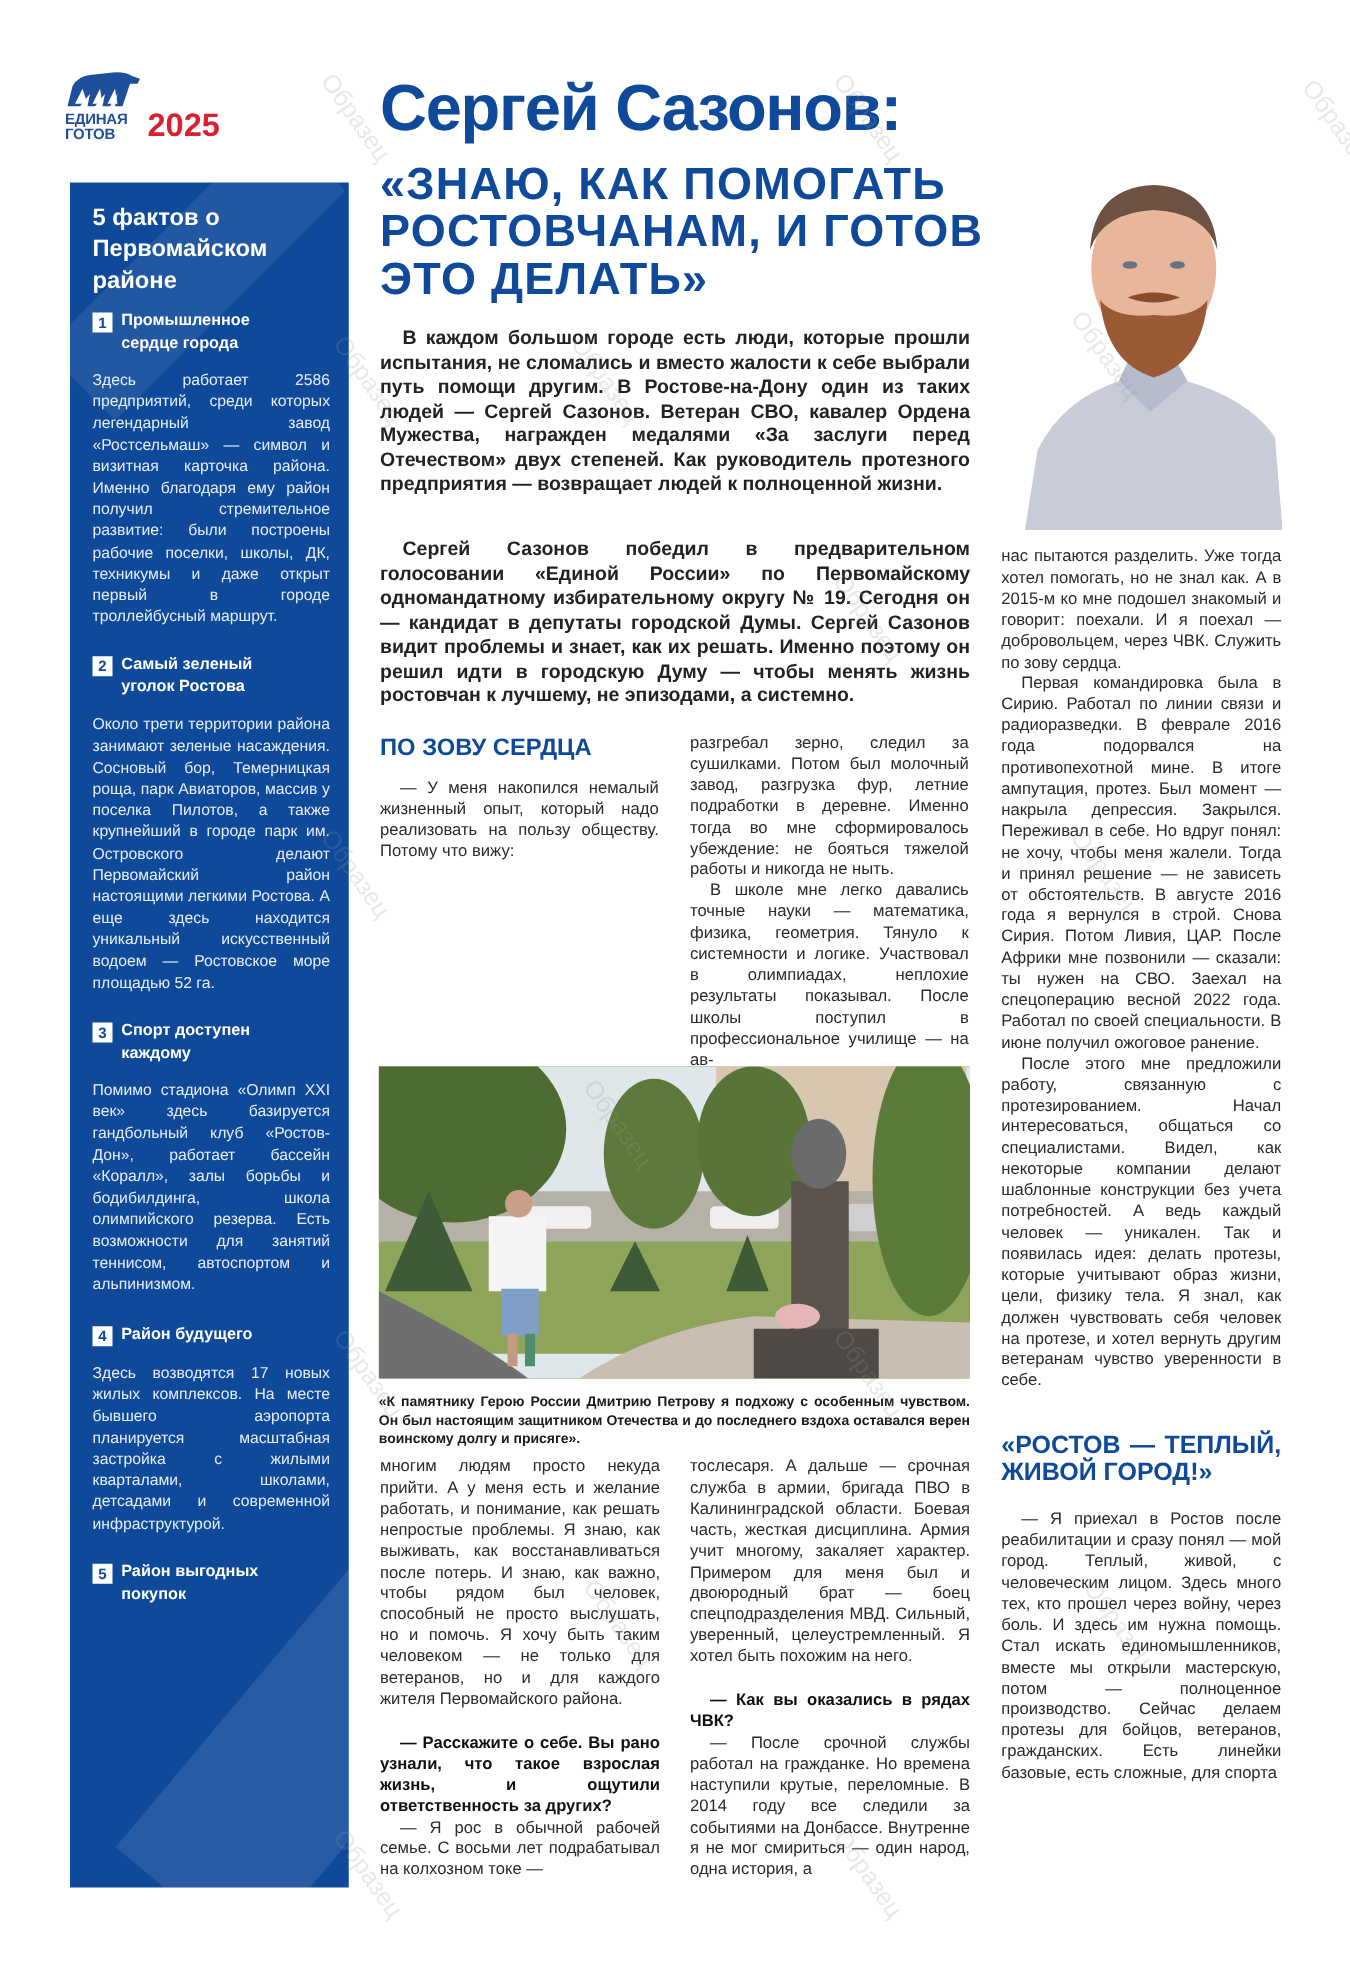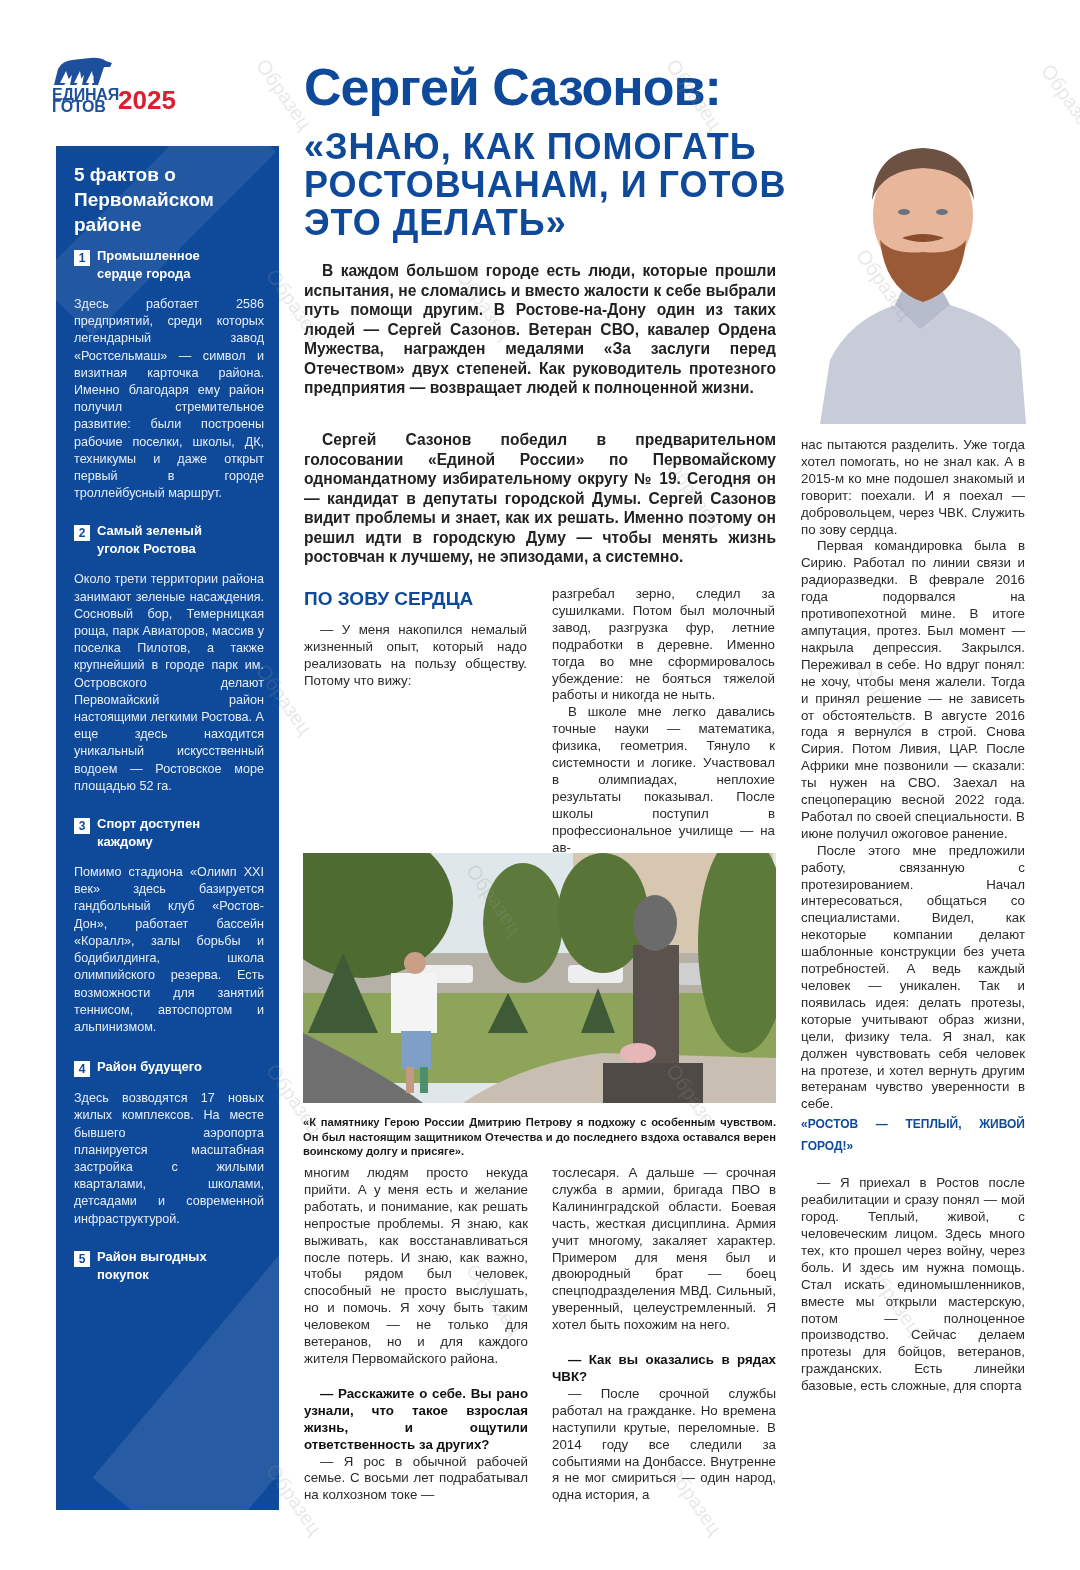--- a/index.html
+++ b/index.html
@@ -2,21 +2,21 @@
 <html><head>
 <meta charset="utf-8">
 <style>
   * { box-sizing: border-box; margin: 0; padding: 0; }
   html, body { width: 1080px; height: 1570px; background: #ffffff; overflow: hidden; }
   body { position: relative; font-family: "Liberation Sans", sans-serif; color: #2a2a2a; }
 
   
   .logo { position: absolute; left: 52px; top: 55px; width: 150px; height: 60px; }
   .logo .bear { position: absolute; left: 0; top: 0; width: 62px; height: 32px; }
-  .logo .party { position: absolute; left: 0; top: 34px; font-size: 16px; line-height: 12px; font-weight: bold; color: #1e4f9c; letter-spacing: -0.2px; }
+  .logo .party { position: absolute; left: 0; top: 34px; font-size: 12px; line-height: 12px; font-weight: bold; color: #1e4f9c; letter-spacing: -0.2px; }
   .logo .year { position: absolute; left: 66px; top: 31px; font-size: 26px; line-height: 28px; font-weight: bold; color: #d8202f; }
 
   
   .sidebar { position: absolute; left: 56px; top: 146px; width: 223px; height: 1364px; background: #0f4a9a; overflow: hidden; color: #ffffff; }
   .sidebar .stripe { position: absolute; left: 60px; top: -60px; width: 80px; height: 260px; background: rgba(255,255,255,0.08); transform: rotate(45deg); }
   .sidebar .stripe2 { position: absolute; right: -40px; bottom: -50px; width: 140px; height: 320px; background: rgba(255,255,255,0.10); transform: rotate(40deg); }
   .sidebar h2 { position: relative; margin: 16px 0 0 18px; font-size: 19px; line-height: 25px; font-weight: bold; }
   .fact { position: relative; margin-left: 18px; margin-right: 15px; }
   .fact-head { display: flex; align-items: flex-start; margin-bottom: 13px; }
   .fact-num { flex: 0 0 auto; width: 16px; height: 16px; background: #ffffff; color: #0f4a9a; font-size: 12px; font-weight: bold; text-align: center; line-height: 16px; margin-top: 3px; margin-right: 7px; }
@@ -136,21 +136,21 @@
 
 <div class="col" style="left:552px; top:586px; width:223px;">
   <p class="noi">разгребал зерно, следил за сушилками. Потом был молочный завод, разгрузка фур, летние подработки в деревне. Именно тогда во мне сформировалось убеждение: не бояться тяжелой работы и никогда не ныть.</p>
   <p>В школе мне легко давались точные науки — математика, физика, геометрия. Тянуло к системности и логике. Участвовал в олимпиадах, неплохие результаты показывал. После школы поступил в профессиональное училище — на ав-</p>
 </div>
 
 <div class="col" style="left:801px; top:437px; width:224px;">
   <p class="noi">нас пытаются разделить. Уже тогда хотел помогать, но не знал как. А в 2015-м ко мне подошел знакомый и говорит: поехали. И я поехал — добровольцем, через ЧВК. Служить по зову сердца.</p>
   <p>Первая командировка была в Сирию. Работал по линии связи и радиоразведки. В феврале 2016 года подорвался на противопехотной мине. В итоге ампутация, протез. Был момент — накрыла депрессия. Закрылся. Переживал в себе. Но вдруг  понял: не хочу, чтобы меня жалели. Тогда и принял решение — не зависеть от обстоятельств. В августе 2016 года я вернулся в строй. Снова Сирия. Потом Ливия, ЦАР. После Африки мне позвонили — сказали: ты нужен на СВО. Заехал на спецоперацию весной 2022 года. Работал по своей специальности. В июне получил ожоговое ранение.</p>
   <p>После этого мне предложили работу, связанную с протезированием. Начал интересоваться, общаться со специалистами. Видел, как некоторые компании делают шаблонные конструкции без учета потребностей. А ведь каждый человек — уникален. Так и появилась идея: делать протезы, которые учитывают образ жизни, цели, физику тела. Я знал, как должен чувствовать себя человек на протезе, и хотел вернуть другим ветеранам чувство уверенности в себе.</p>
-  <div class="section-h" style="margin-top:0; margin-bottom:18px; font-size:12px;">«РОСТОВ — ТЕПЛЫЙ, ЖИВОЙ ГОРОД!»</div>
+  <div class="section-h" style="margin-top:32px; margin-bottom:18px; font-size:20px;">«РОСТОВ — ТЕПЛЫЙ, ЖИВОЙ ГОРОД!»</div>
   <p>— Я приехал в Ростов после реабилитации и сразу понял — мой город. Теплый, живой, с человеческим лицом. Здесь много тех, кто прошел через войну, через боль. И здесь им нужна помощь. Стал искать единомышленников,  вместе мы открыли мастерскую, потом — полноценное производство. Сейчас делаем протезы для бойцов, ветеранов, гражданских. Есть линейки базовые, есть сложные, для спорта</p>
 </div>
 
 <div class="photo">
   <svg width="473" height="250" viewBox="0 0 473 250">
     <rect width="473" height="250" fill="#dfe7ea"></rect>
     <rect x="270" y="0" width="200" height="110" fill="#d7c6b0"></rect>
     <rect x="0" y="100" width="473" height="40" fill="#b6b1a6"></rect>
     <rect x="110" y="112" width="60" height="18" rx="4" fill="#f0f0f0"></rect>
     <rect x="265" y="112" width="55" height="18" rx="4" fill="#eeeeee"></rect>

